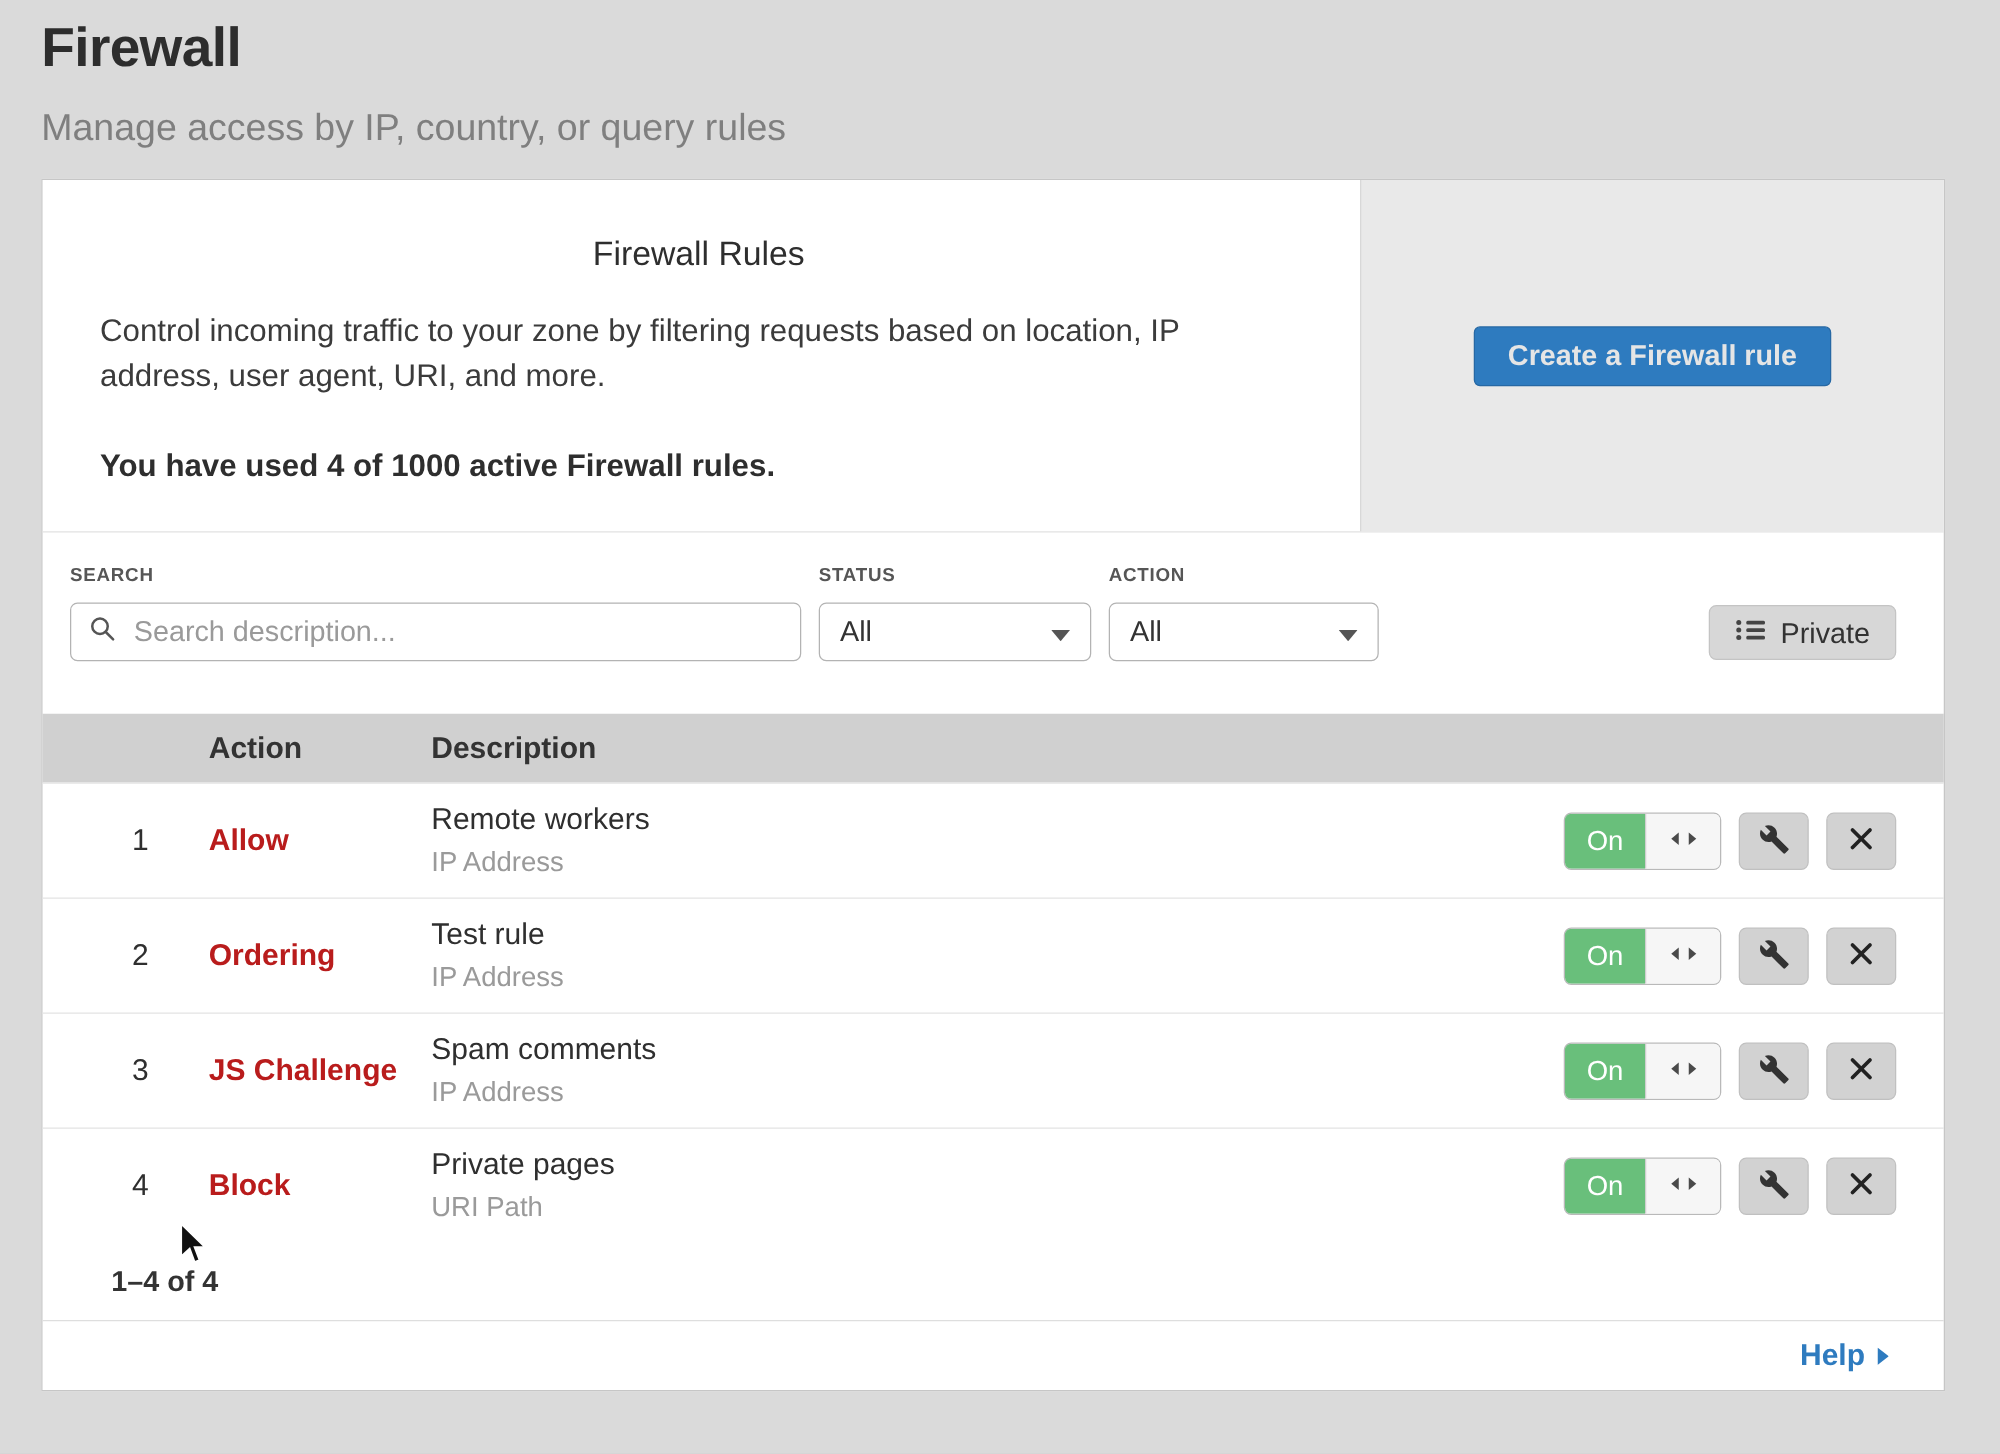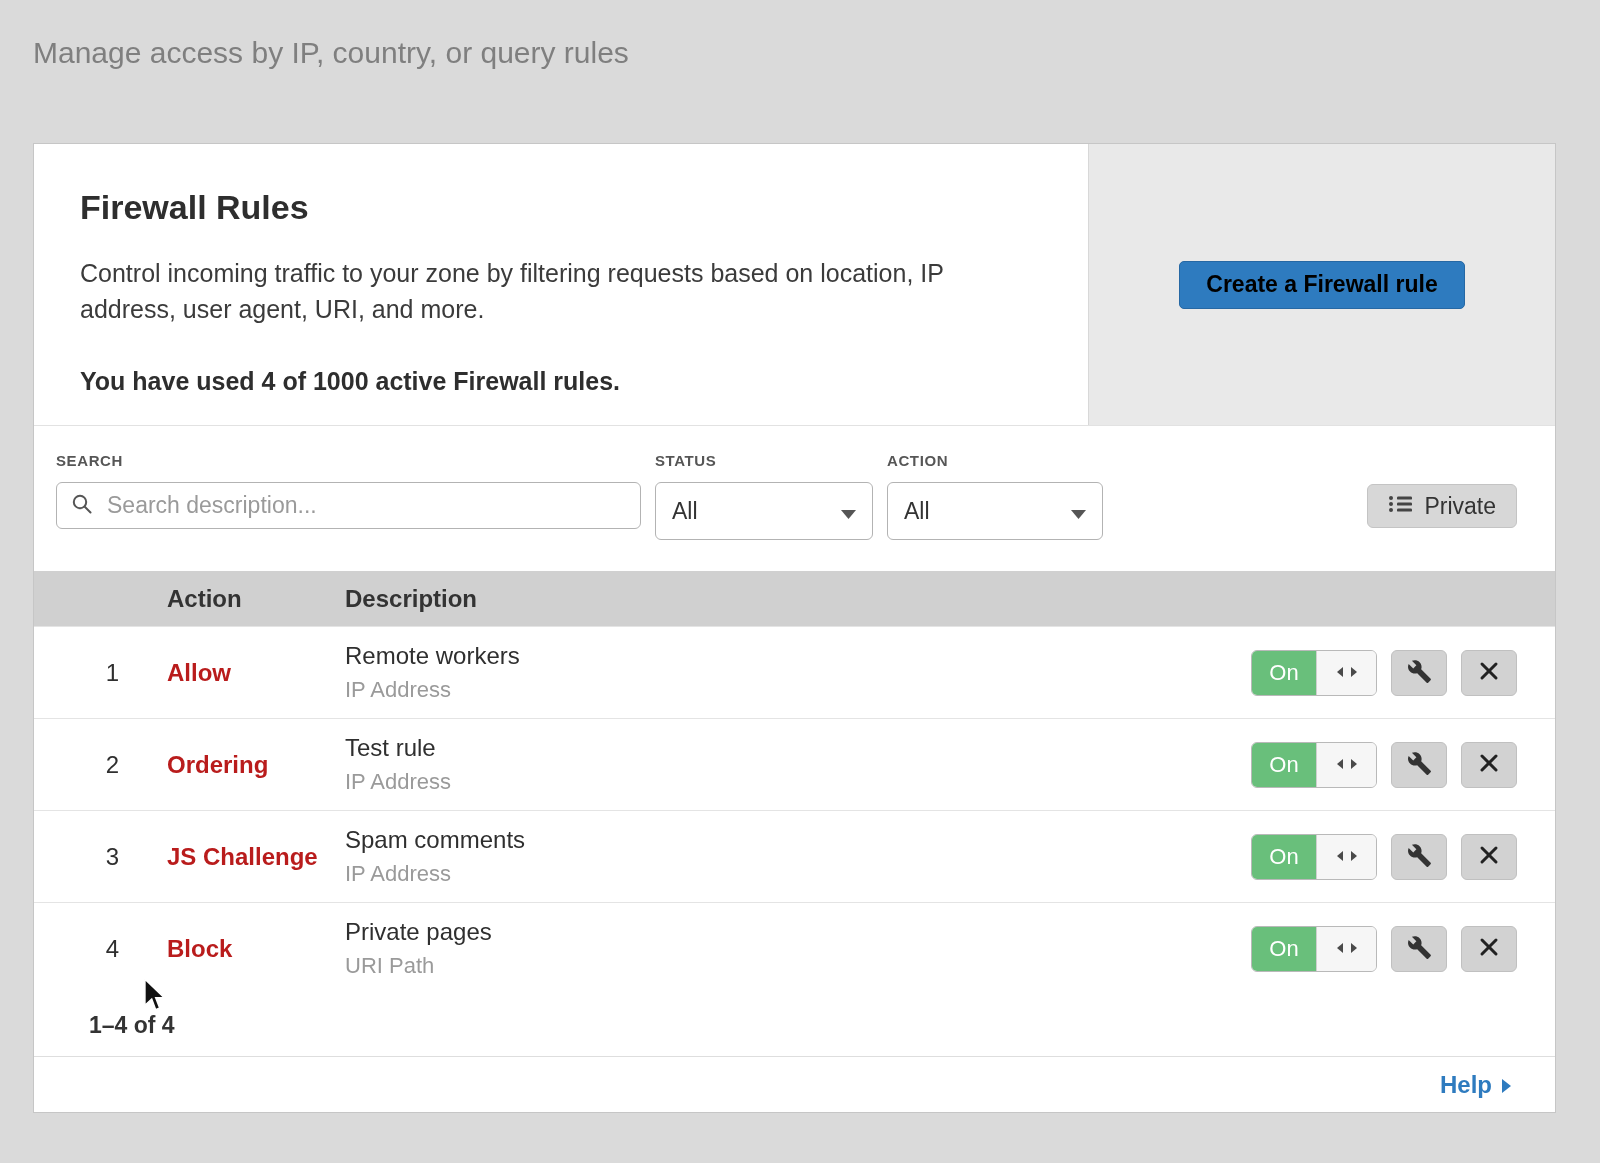--- a/index.html
+++ b/index.html
@@ -19,50 +19,50 @@
   
   .panel {
     position: absolute; left: 33px; top: 143px; width: 1523px;
     background: #ffffff;
     border: 1px solid #c6c6c6;
   }
 
   
   .intro { display: flex; height: 282px; border-bottom: 1px solid #e2e2e2; }
   .intro-left { flex: 1; padding: 44px 50px 0 46px; }
-  .intro-heading { font-size: 34px; font-weight: 700; color:#2e2e2e; margin-bottom: 28px; }
+  .intro-heading { font-size: 27px; font-weight: 400; color:#2e2e2e; margin-bottom: 28px; text-align: center; }
   .intro-desc { font-size: 25px; line-height: 1.45; color:#3b3b3b; max-width: 960px; }
   .intro-usage { margin-top: 39px; font-size: 25px; font-weight: 700; color:#2e2e2e; }
   .intro-right {
     width: 467px; background: #e9e9e9; border-left: 1px solid #d8d8d8;
     display: flex; align-items: center; justify-content: center;
   }
   .create-btn {
-    background: #2e7bbf; color: #000000; border: 1px solid #2668a4;
+    background: #2e7bbf; color: #e5e5e5; border: 1px solid #2668a4;
     font-family: inherit; font-size: 23px; font-weight: 600;
     padding: 0 26px; height: 48px; border-radius: 5px; cursor: pointer;
   }
 
   
   .filters { position: relative; height: 145px; padding: 26px 22px 0 22px; display: flex; gap: 12px; }
   .filter-label {
     font-size: 15px; font-weight: 700; letter-spacing: 0.6px;
     color:#565656; margin-bottom: 13px;
   }
   .search-box {
     width: 585px; height: 47px; border: 1px solid #b3b3b3; border-radius: 6px;
     background: #fff; display: flex; align-items: center; padding: 0 14px; gap: 14px;
   }
   .search-box input {
     flex: 1; border: none; outline: none; font-family: inherit;
     font-size: 23px; color:#444; background: transparent;
   }
   .search-box input::placeholder { color:#9a9a9a; }
   .select-box {
-    height: 58px; border: 1px solid #b3b3b3; border-radius: 6px; background:#fff;
+    height: 47px; border: 1px solid #b3b3b3; border-radius: 6px; background:#fff;
     display: flex; align-items: center; justify-content: space-between;
     padding: 0 16px; font-size: 23px; color:#333; cursor: pointer;
   }
   .w-status { width: 218px; }
   .w-action { width: 216px; }
   .fgap { margin-left: 2px; }
   .ordering-btn {
     position: absolute; right: 38px; top: 58px; height: 44px;
     background: #d7d7d7; border: 1px solid #c4c4c4; border-radius: 6px;
     font-family: inherit; font-size: 23px; color:#333;
@@ -113,20 +113,21 @@
   }
 
   .cursor { position: absolute; left: 142px; top: 978px; pointer-events: none; }
 </style>
 </head>
 <body>
 
 <div class="screen">
 
   <div class="page-header">
+    <div class="page-title">Firewall</div>
     <div class="page-subtitle">Manage access by IP, country, or query rules</div>
   </div>
 
   <div class="panel">
 
     <div class="intro">
       <div class="intro-left">
         <div class="intro-heading">Firewall Rules</div>
         <div class="intro-desc">Control incoming traffic to your zone by filtering requests based on location, IP address, user agent, URI, and more.</div>
         <div class="intro-usage">You have used 4 of 1000 active Firewall rules.</div>

